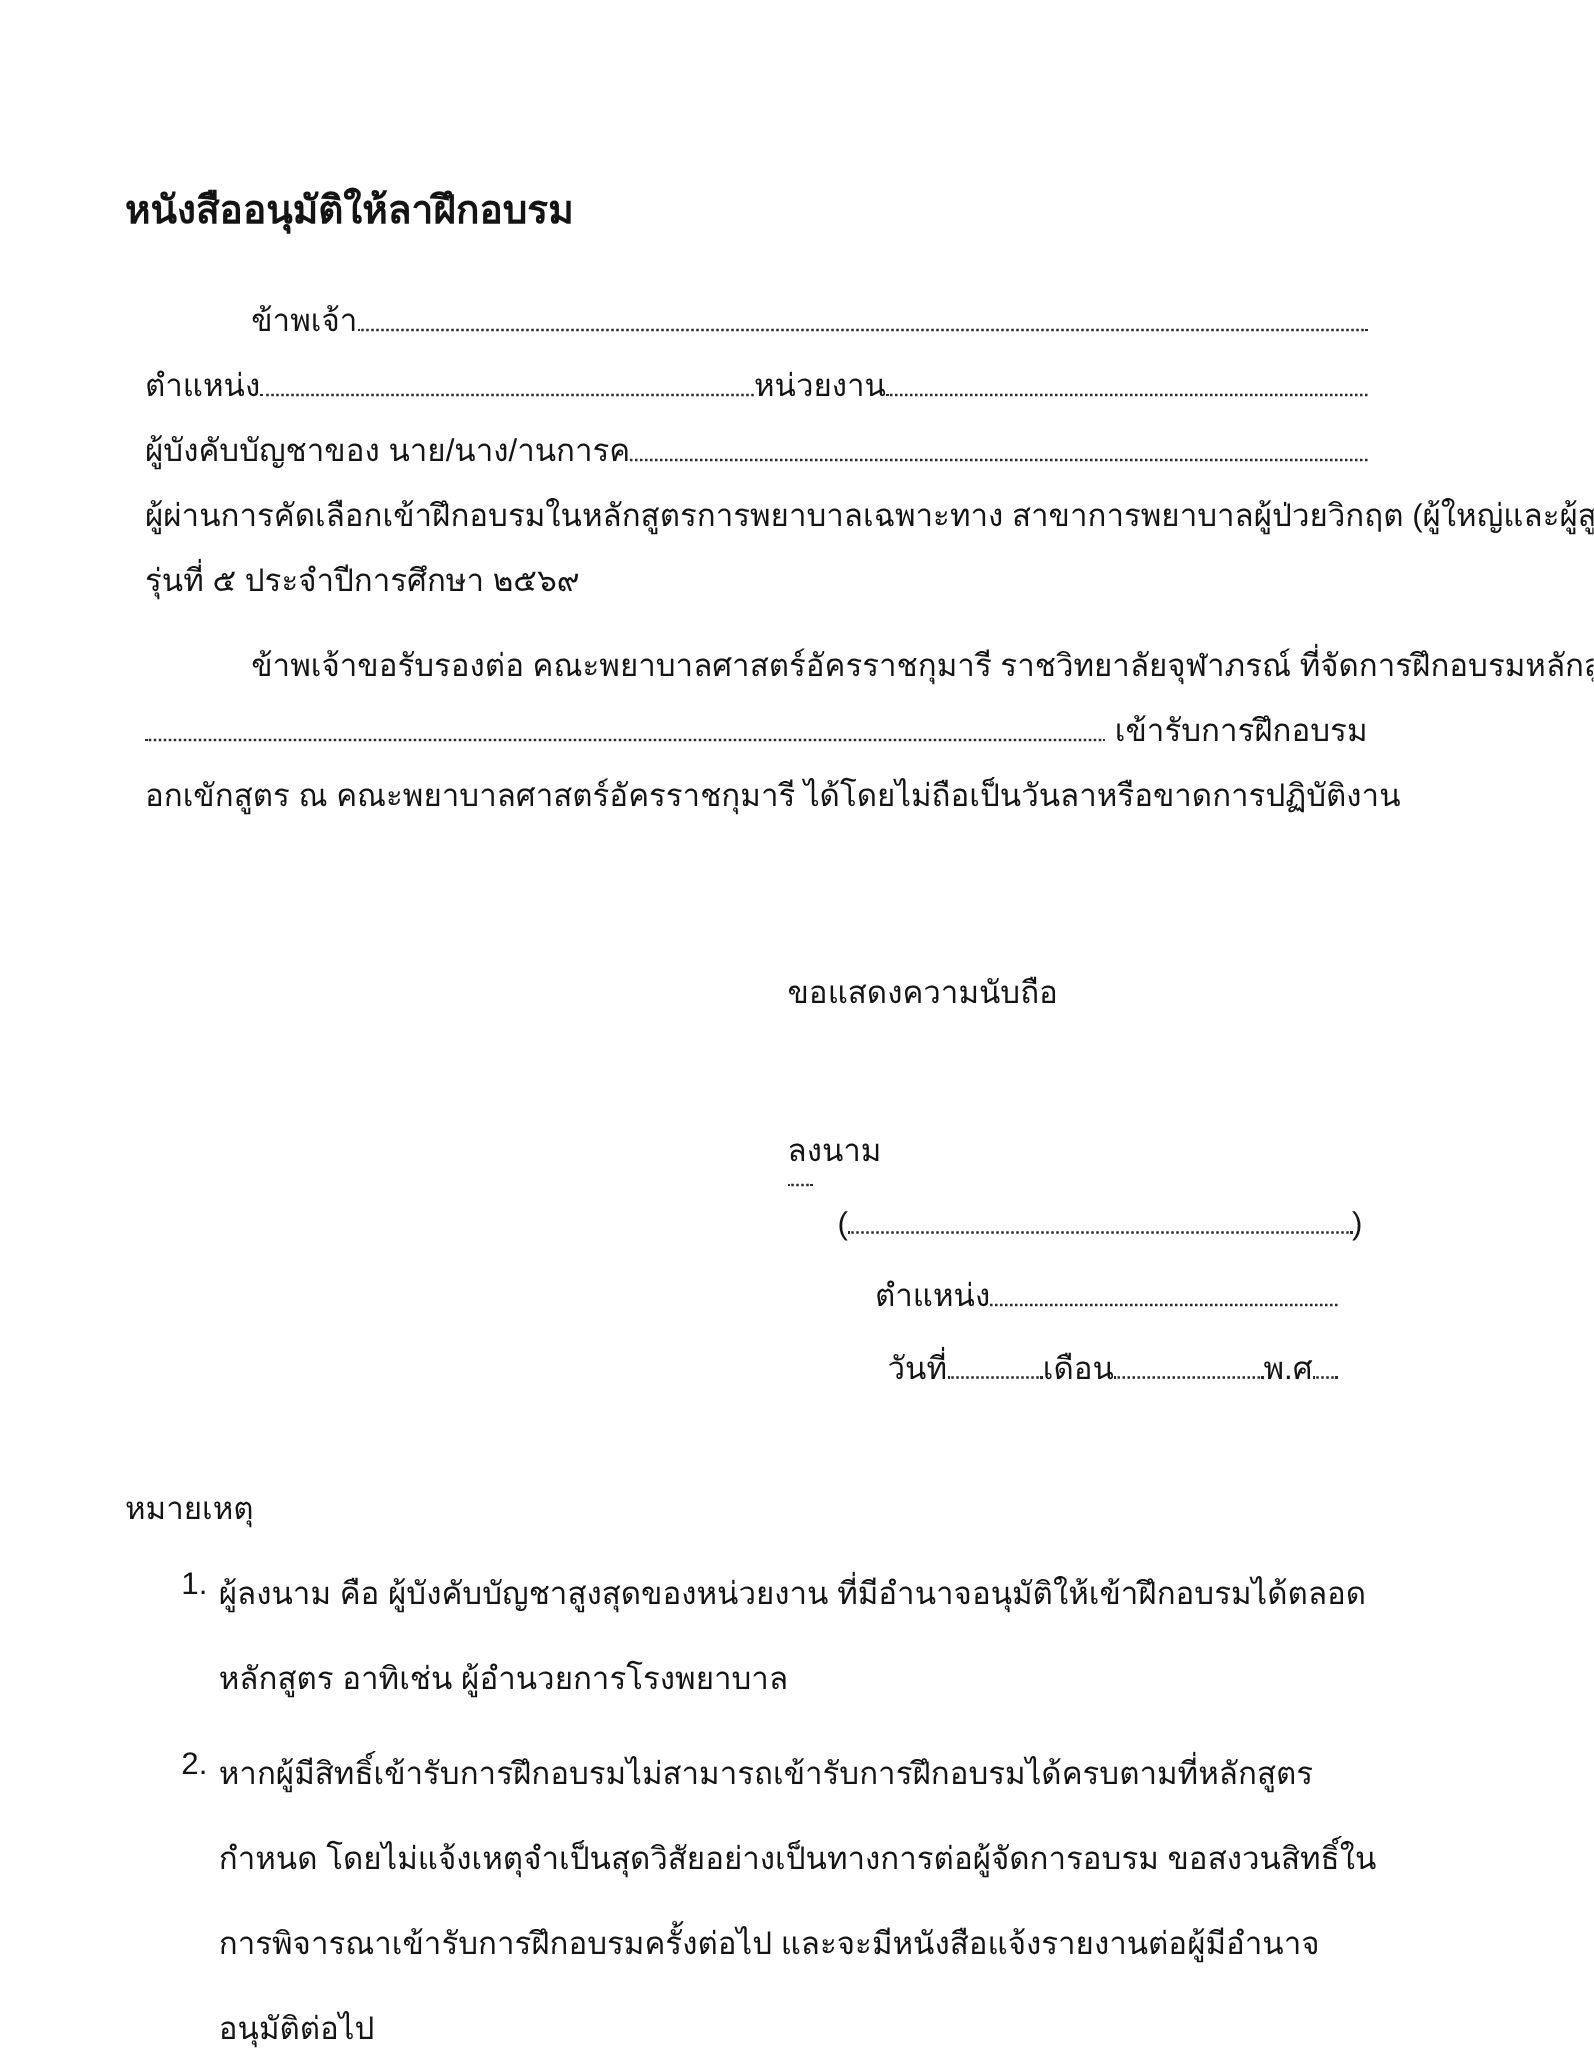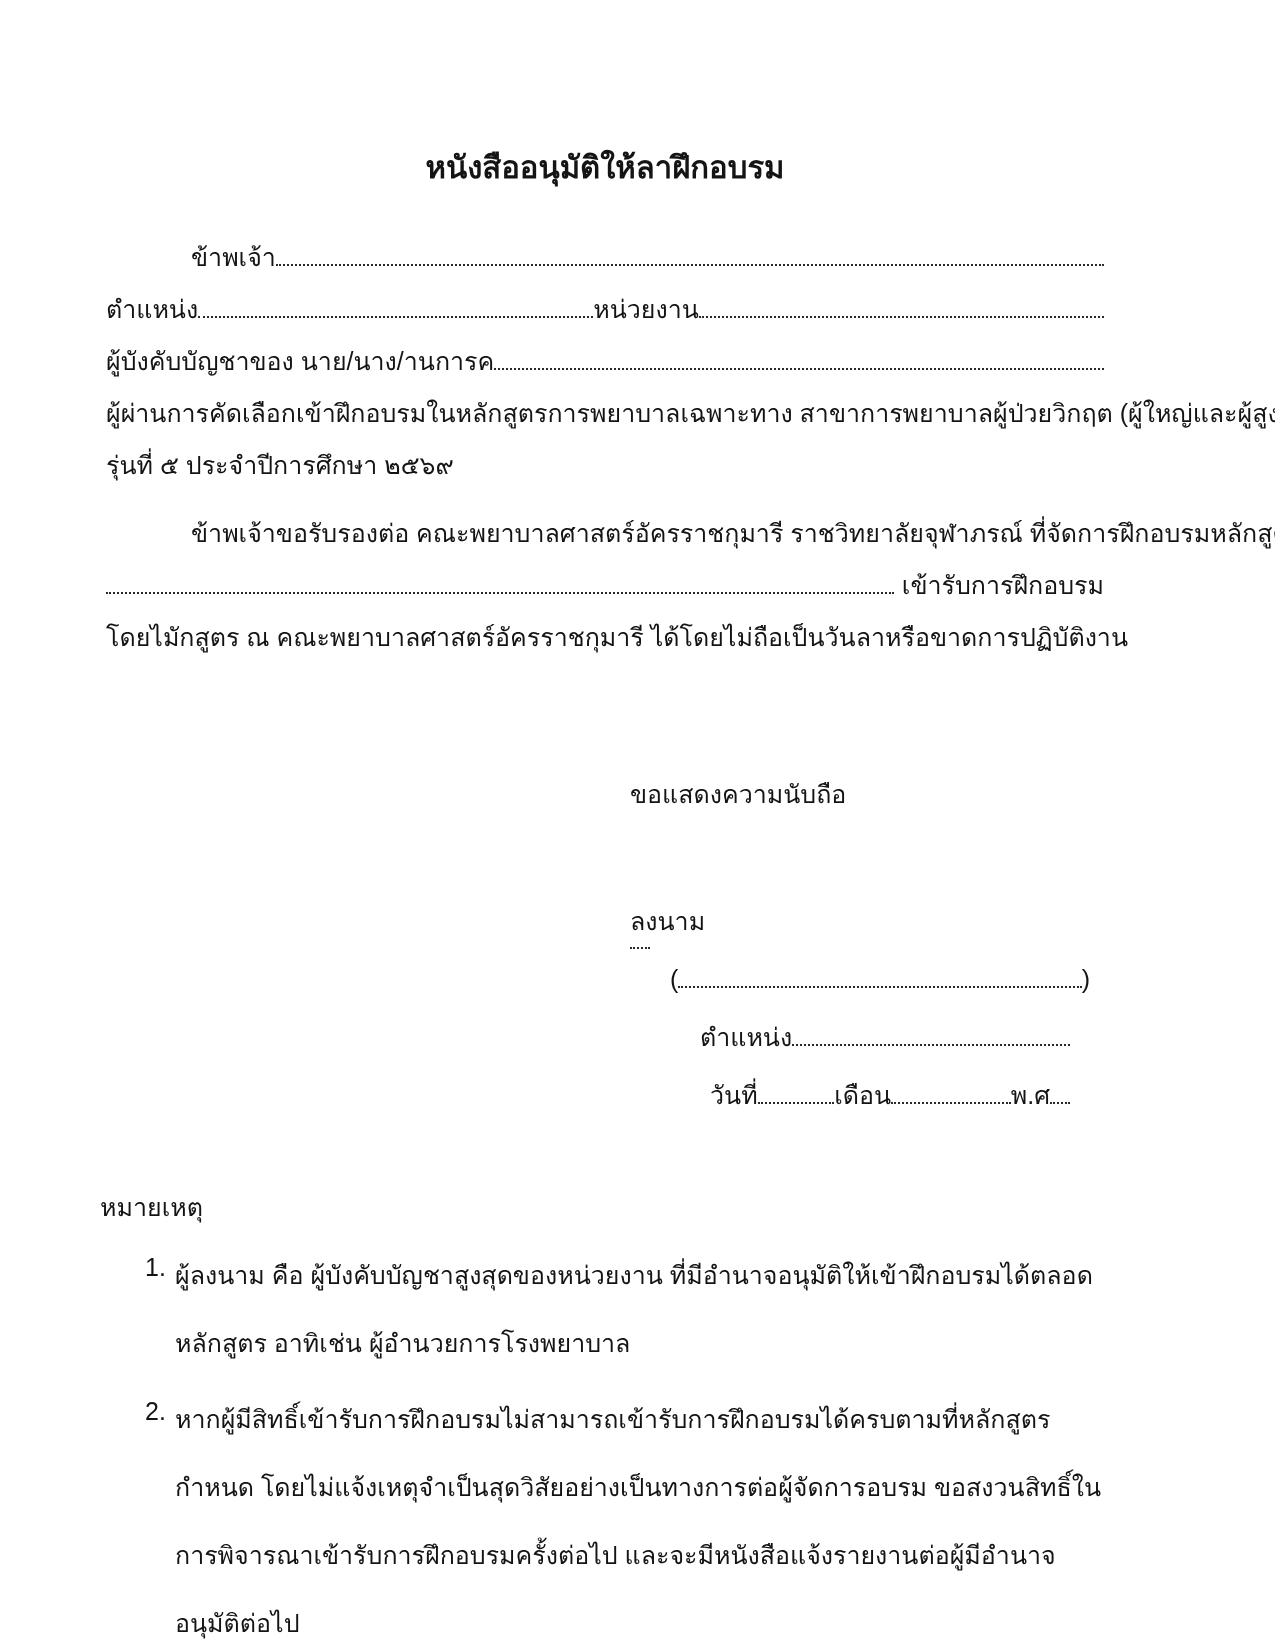--- a/index.html
+++ b/index.html
@@ -8,27 +8,27 @@
     width:1275px; height:1650px;
     background:#ffffff;
     overflow:hidden;
     font-family:"Liberation Sans","DejaVu Sans",sans-serif;
     color:#141414;
     font-size:25px;
     box-sizing:border-box;
     padding:145px 165px 0 100px;
   }
   .doc-title {
-    text-align:center;
+    text-align:left;
     font-size:31px;
     font-weight:bold;
     line-height:46px;
     white-space:nowrap;
   }
-  .para { margin:6px;text-align:center; }
+  .para { margin:16px;text-align:center; }
   .para1 { margin-top:40px; }
   .para2 { margin-top:16px; }
   .line {
     display:flex;
     align-items:baseline;
     height:52px;
     line-height:52px;
     white-space:nowrap;
   }
   .line .label { flex:0 0 auto; }
@@ -109,21 +109,21 @@
 
   <div class="para para2">
     <div class="line indent">
       <span class="label">ข้าพเจ้าขอรับรองต่อ คณะพยาบาลศาสตร์อัครราชกุมารี ราชวิทยาลัยจุฬาภรณ์ ที่จัดการฝึกอบรมหลักสูตรการ</span>
     </div>
     <div class="line">
       <span class="dots"></span>
       <span class="suffix">เข้ารับการฝึกอบรม</span>
     </div>
     <div class="line">
-      <span class="label">โดยไมักสูตร ณ คณะพยาบาลศาสตร์อัครราชกุมารี ได้โดยไม่ถือเป็นวันลาหรือขาดการปฏิบัติงาน</span>
+      <span class="label">อกเขักสูตร ณ คณะพยาบาลศาสตร์อัครราชกุมารี ได้โดยไม่ถือเป็นวันลาหรือขาดการปฏิบัติงาน</span>
     </div>
   </div>
 
   <div class="sign-block">
     <div class="salute">ขอแสดงความนับถือ</div>
     <div class="line sign-row first">
       <span class="label">ลงนาม</span>
       <span class="dots"></span>
     </div>
     <div class="line sign-row row-paren">

